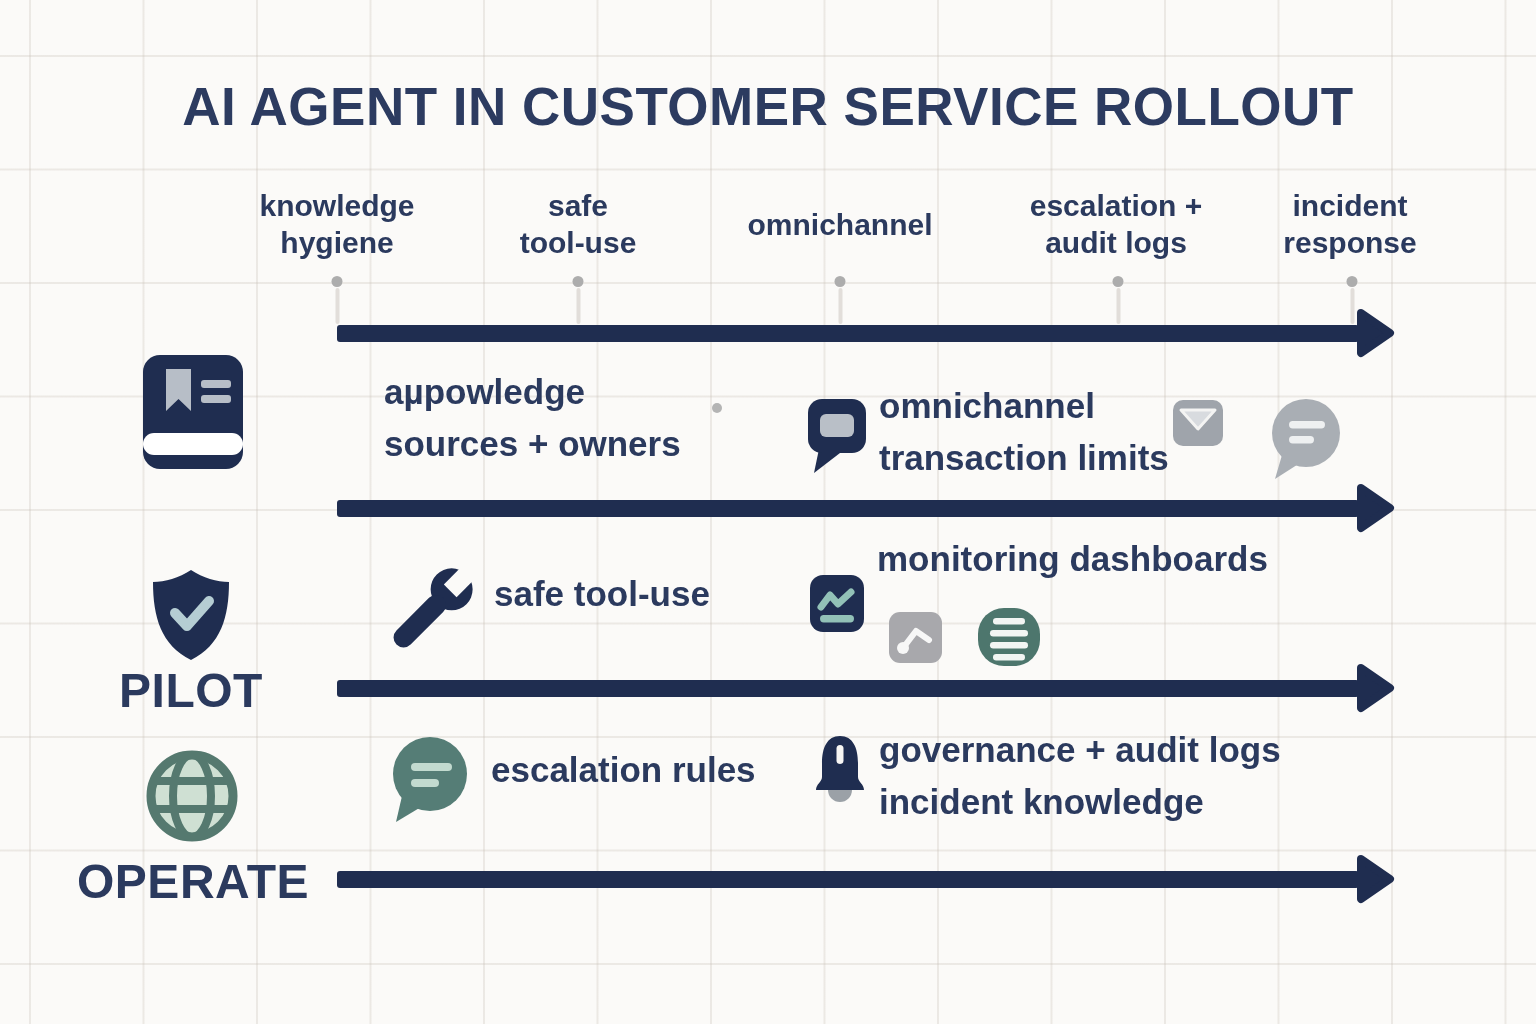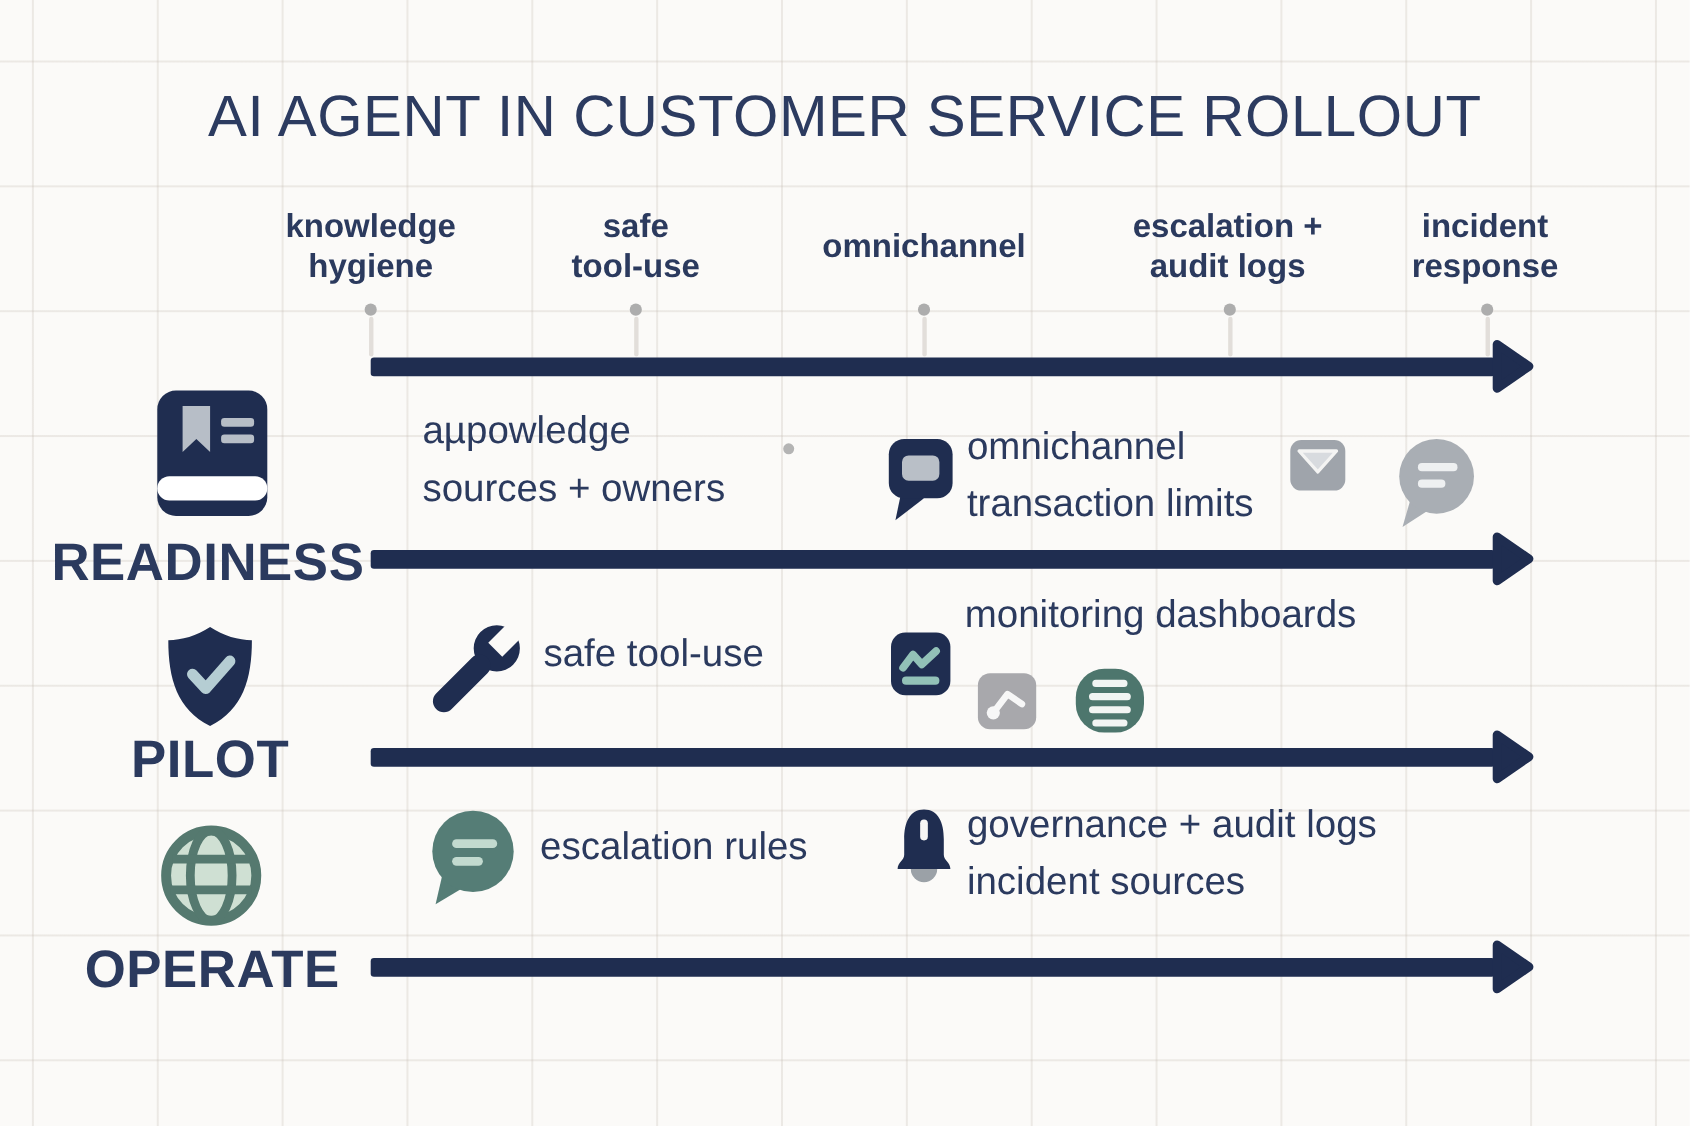--- a/index.html
+++ b/index.html
@@ -8,21 +8,21 @@
     position:relative;width:1536px;height:1024px;overflow:hidden;
     background-color:#fbfaf8;
     background-image:
       linear-gradient(to right, rgba(196,188,178,0.28) 0 2px, transparent 2px),
       linear-gradient(to bottom, rgba(196,188,178,0.28) 0 2px, transparent 2px);
     background-size:113.5px 113.5px;
     background-position:29px 55px;
   }
   .title{
     position:absolute;top:80px;left:0;width:1536px;text-align:center;
-    font-size:53px;font-weight:400;letter-spacing:0.5px;color:#2c3b60;line-height:53px;
+    font-size:53px;font-weight:700;letter-spacing:0.5px;color:#2c3b60;line-height:53px;
   }
   
   .milestone{
     position:absolute;top:184px;height:80px;width:320px;transform:translateX(-50%);
     display:flex;flex-direction:column;justify-content:center;align-items:center;
     font-size:30px;line-height:37px;font-weight:600;color:#2b3a5e;text-align:center;
   }
   .line:empty{display:none;}
   
   .tick{position:absolute;top:276px;transform:translateX(-50%);display:flex;flex-direction:column;align-items:center;}
@@ -32,21 +32,21 @@
   .arrow{position:absolute;left:337px;height:50px;display:flex;align-items:center;}
   .arrow .bar{width:1022px;height:17px;border-radius:3px;background:#1f2d50;}
   .arrow svg{display:block;margin-left:-3px;}
   
   .row-label{
     position:absolute;transform:translateX(-50%);
     font-size:48px;font-weight:700;letter-spacing:0.5px;color:#2b3a5e;line-height:48px;white-space:nowrap;
   }
   
   .item-text{
-    position:absolute;font-size:35px;line-height:52px;font-weight:400;color:#2b3a5e;white-space:nowrap;
+    position:absolute;font-size:35px;line-height:52px;font-weight:700;color:#2b3a5e;white-space:nowrap;
   }
   .icon{position:absolute;}
   .icon svg{display:block;width:100%;height:100%;}
   .mini-dot{position:absolute;width:10px;height:10px;border-radius:50%;background:#b4b4b4;}
 </style>
 </head>
 <body>
 
 <div class="stage">
 
@@ -112,21 +112,20 @@
         <path d="M5,5 L34,25 L5,45 Z" fill="#1f2d50" stroke="#1f2d50" stroke-width="8" stroke-linejoin="round"></path>
       </svg>
   </div>
   <div class="arrow" style="top:854px">
     <div class="bar"></div>
     <svg width="40" height="50" viewBox="0 0 40 50">
         <path d="M5,5 L34,25 L5,45 Z" fill="#1f2d50" stroke="#1f2d50" stroke-width="8" stroke-linejoin="round"></path>
       </svg>
   </div>
 
-  <div class="row-label" style="left:189px;top:488px">READINESS</div>
   <div class="row-label" style="left:193px;top:858px">OPERATE</div>
   <div class="row-label" style="left:191px;top:667px">PILOT</div>
 
   <div class="icon" style="left:140px;top:352px;width:106px;height:122px">
     <svg viewBox="0 0 106 122">
       <rect x="3" y="3" width="100" height="114" rx="17" fill="#1f2d50"></rect>
       <rect x="3" y="81" width="100" height="22" rx="11" fill="#ffffff"></rect>
       <path d="M26,17 h25 v42 l-12.5,-12 l-12.5,12 z" fill="#b7bec7"></path>
       <rect x="61" y="28" width="30" height="8" rx="3" fill="#b7bec7"></rect>
       <rect x="61" y="43" width="30" height="8" rx="3" fill="#b7bec7"></rect>
@@ -248,16 +247,16 @@
   <div class="icon" style="left:811px;top:733px;width:58px;height:70px">
     <svg viewBox="0 0 58 70">
       <circle cx="29" cy="57" r="12" fill="#9ba1a7"></circle>
       <path d="M29,3 C16,3 11,15 11,30 L11,44 C11,49 5,51 5,57 L53,57 C53,51 47,49 47,44 L47,30 C47,15 42,3 29,3 Z" fill="#1f2d50"></path>
       <rect x="25.5" y="12" width="7" height="19" rx="3.5" fill="#f7f6f4"></rect>
     </svg>
   </div>
 
   <div class="item-text" style="left:879px;top:724px">
     <div class="line">governance + audit logs</div>
-    <div class="line">incident sources</div>
+    <div class="line">incident knowledge</div>
   </div>
 
 </div>
 
 </body></html>

